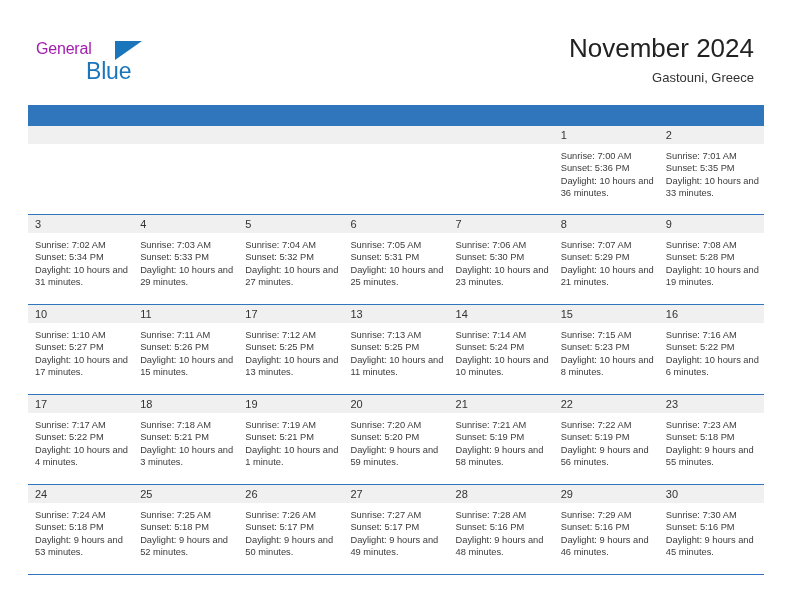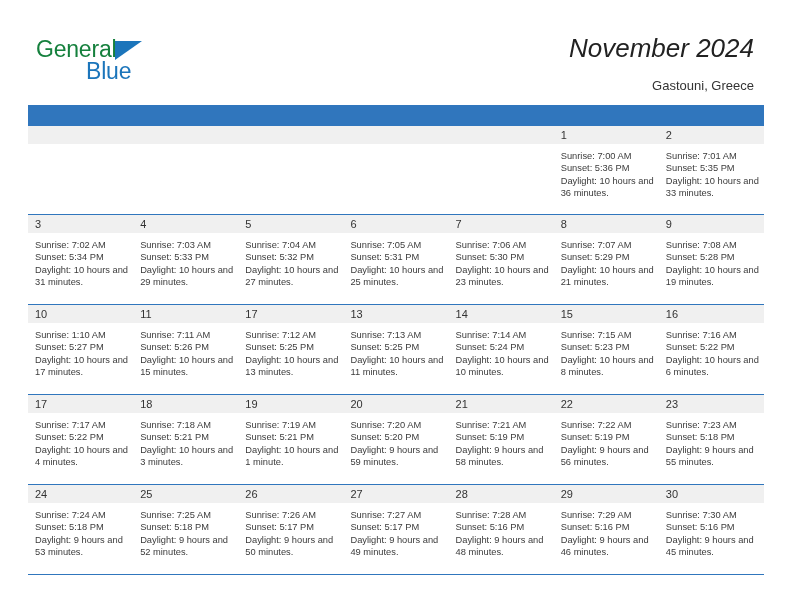--- a/index.html
+++ b/index.html
@@ -35,23 +35,23 @@
     position: absolute;
     left: 36px;
     top: 36px;
     width: 200px;
     height: 56px;
   }
   .logo-general {
     position: absolute;
     left: 0;
     top: 0;
-    font-size: 23px;
+    font-size: 16px;
     letter-spacing: -0.2px;
-    color: #15803d;
+    color: #a21caf;
     line-height: 26px;
     white-space: nowrap;
   }
   .logo-flag {
     position: absolute;
     left: 79px;
     top: 5px;
     width: 0;
     height: 0;
     border-left: 27px solid #1b75bb;
@@ -72,24 +72,23 @@
     position: absolute;
     right: 38px;
     top: 32px;
     text-align: right;
   }
   .cal-title {
     font-size: 26px;
     color: #222222;
     line-height: 32px;
     white-space: nowrap;
-    font-style: italic;
   }
   .cal-subtitle {
-    margin-top: 14px;
+    margin-top: 6px;
     font-size: 13px;
     color: #333333;
     line-height: 16px;
     white-space: nowrap;
   }
 
   
   .calendar {
     position: absolute;
     left: 28px;

